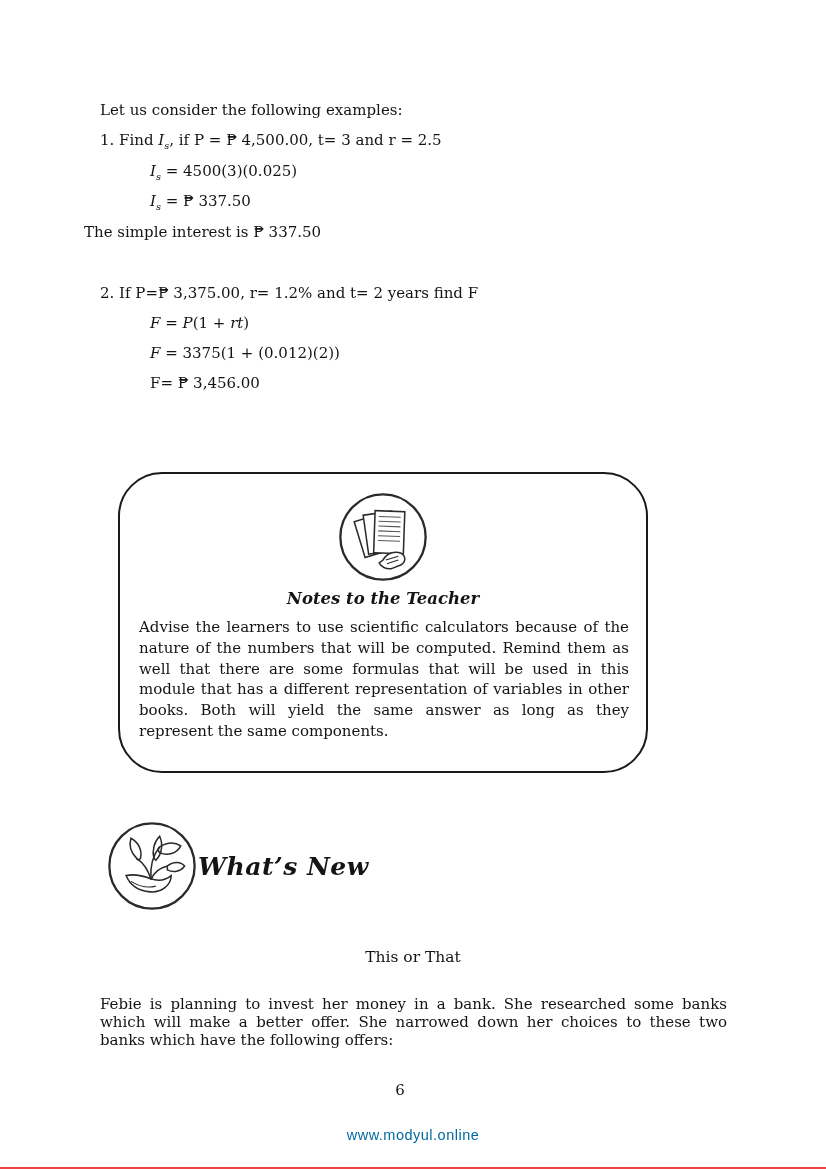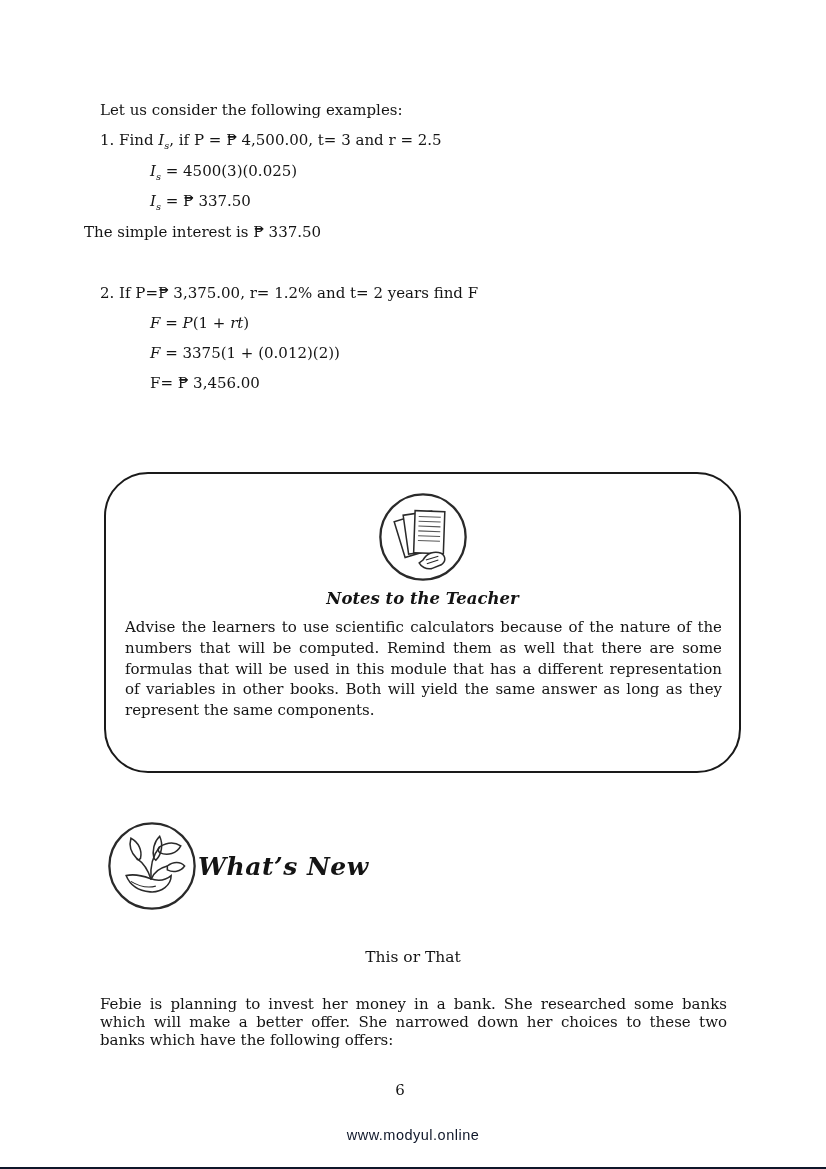--- a/index.html
+++ b/index.html
@@ -7,35 +7,35 @@
   .page {
     position: relative;
     width: 826px;
     height: 1169px;
     margin: 0 auto;
     background: #ffffff;
     color: #141414;
     font-family: "DejaVu Serif", "Liberation Serif", serif;
     font-size: 15px;
     overflow: hidden;
-    border-bottom: 2px solid #0f172a;
+    border-bottom: 2px solid #ef4444;
   }
   .abs { position: absolute; }
   .line { line-height: 21px; }
   .mathline {
     left: 150px;
     font-size: 15px;
     line-height: 21px;
   }
   .mvar { font-style: italic; }
   sub.mvar { font-size: 0.65em; vertical-align: sub; font-style: italic; }
   .notes-box {
-    left: 104px;
+    left: 118px;
     top: 472px;
-    width: 637px;
+    width: 530px;
     height: 301px;
     border: 2px solid #1a1a1a;
     border-radius: 44px;
     background: #fff;
   }
   .notes-icon-wrap { display: block; margin: 17px auto 6px auto; width: 92px; height: 92px; }
   .notes-title {
     text-align: center;
     font-weight: bold;
     font-style: italic;
@@ -76,21 +76,21 @@
     top: 1081px;
     width: 600px;
     text-align: center;
     font-size: 15px;
   }
   .watermark {
     left: 0;
     top: 1127px;
     width: 826px;
     text-align: center;
-    color: #0f172a;
+    color: #0369a1;
     font-family: "Liberation Sans", "DejaVu Sans", sans-serif;
     font-size: 14.5px;
     letter-spacing: 0.5px;
   }
   svg .ink { stroke: #2a2a2a; fill: none; }
 </style>
 </head>
 <body>
 
 <div class="page">

